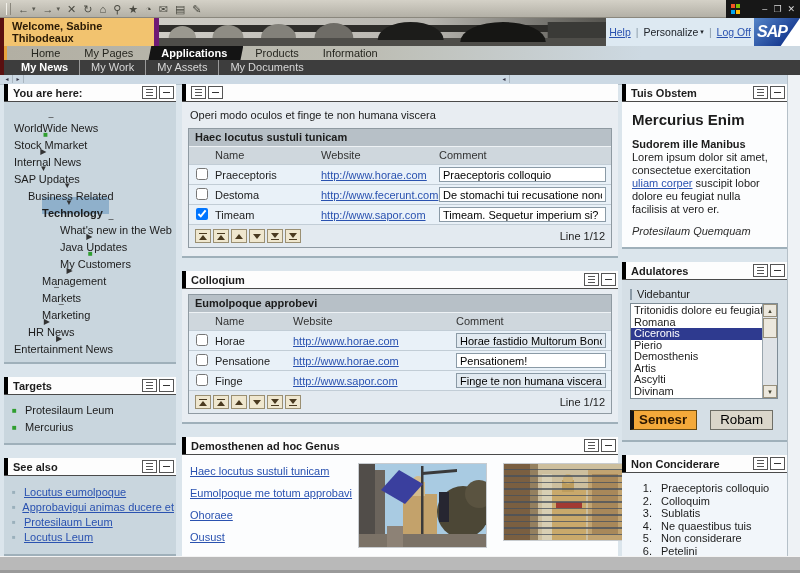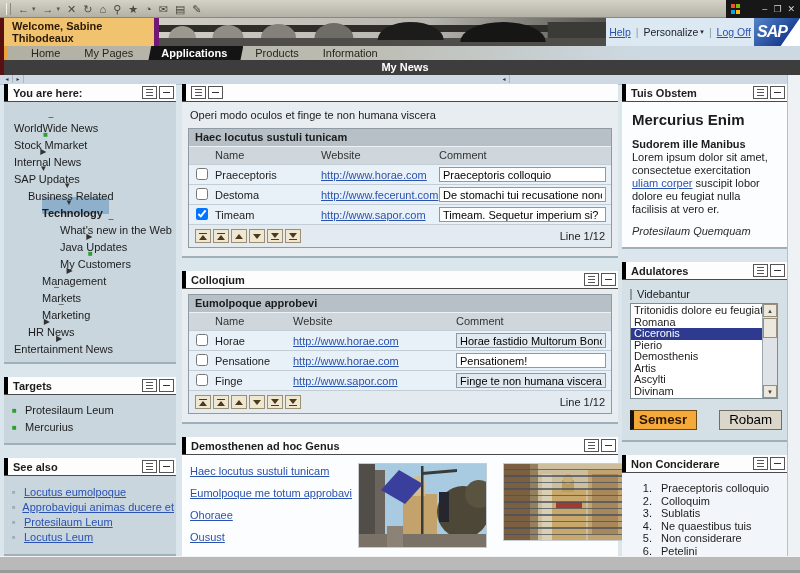--- a/index.html
+++ b/index.html
@@ -38,21 +38,21 @@
     clip-path:polygon(0 0,100% 0,58% 100%,0 100%);color:#fff;font-weight:bold;font-style:italic;
     font-size:16px;line-height:28px;padding-left:3px;box-sizing:border-box;letter-spacing:-1px;}
   
   .tabsrow{position:absolute;top:46px;left:7px;right:0;height:30px;
     background:linear-gradient(90deg,#b2afa3 0%,#bcbcb2 45%,#cdd9e2 80%);
     display:flex;align-items:stretch;padding-left:12px;}
   .tab{padding:0 12px;line-height:14px;color:#26261f;cursor:pointer;}
   .tab.active{background:#141414;color:#fff;font-weight:bold;
     clip-path:polygon(6px 0,100% 0,calc(100% - 6px) 100%,0 100%);padding:0 16px;}
   .subnav{position:absolute;top:60px;left:4px;right:0;height:15px;background:#3d3d3d;
-    display:flex;align-items:center;padding-left:6px;color:#d8d8d8;flex-direction:column;}
+    display:flex;align-items:center;padding-left:6px;color:#d8d8d8;}
   .subtab{padding:0 11px;line-height:15px;cursor:pointer;}
   .subtab + .subtab{border-left:1px solid #9a9a9a;}
   .subtab.active{font-weight:bold;color:#fff;}
   .scrollstrip{position:absolute;top:75px;left:0;right:12px;height:9px;background:#ccd9e4;
     border-bottom:1px solid #b5c2cb;}
   .strip-arrows{position:absolute;left:2px;top:0;display:flex;}
   .strip-btn{width:10px;height:8px;font-size:6px;line-height:8px;text-align:center;color:#334;
     border-right:1px solid #aab6c0;cursor:pointer;}
   .strip-mid{position:absolute;left:499px;top:0;}
   
@@ -148,21 +148,21 @@
   .listbox{width:146px;background:#fff;border:1px solid #7e8c96;display:flex;height:94px;}
   .opts{flex:1;padding:1px 0;overflow:hidden;}
   .opt{height:11.5px;line-height:11.5px;padding:0 3px;white-space:nowrap;overflow:hidden;cursor:pointer;}
   .opt.selected{background:#2e3a8f;color:#fff;}
   .lb-scroll{width:15px;border-left:1px solid #9aa6ae;background:#dfe3e7;
     display:flex;flex-direction:column;box-sizing:border-box;}
   .lb-btn{height:13px;background:#ece8dd;border:1px solid #98907c;font-size:6px;
     display:flex;align-items:center;justify-content:center;color:#443;cursor:pointer;box-sizing:border-box;}
   .lb-btn.bottom{margin-top:auto;}
   .lb-thumb{height:20px;background:#ece8dd;border:1px solid #98907c;margin-top:1px;cursor:grab;box-sizing:border-box;}
-  .adu-buttons{display:flex;gap:22px;margin-top:11px;}
+  .adu-buttons{display:flex;gap:13px;margin-top:11px;}
   .btn-primary{background:#f4a93a;border:1px solid #6a4a10;border-left:4px solid #151515;
     padding:1px 9px 2px 5px;color:#2a1600;cursor:pointer;font-weight:bold;}
   .btn-secondary{background:#dad6ca;border:1px solid #6e6e66;padding:1px 9px 2px;cursor:pointer;}
   .nonc-body{padding:9px 4px 12px;}
   .nc-row{display:flex;line-height:12.5px;}
   .nc-n{width:26px;text-align:right;margin-right:9px;flex:none;}
 </style>
 </head>
 <body>
 

